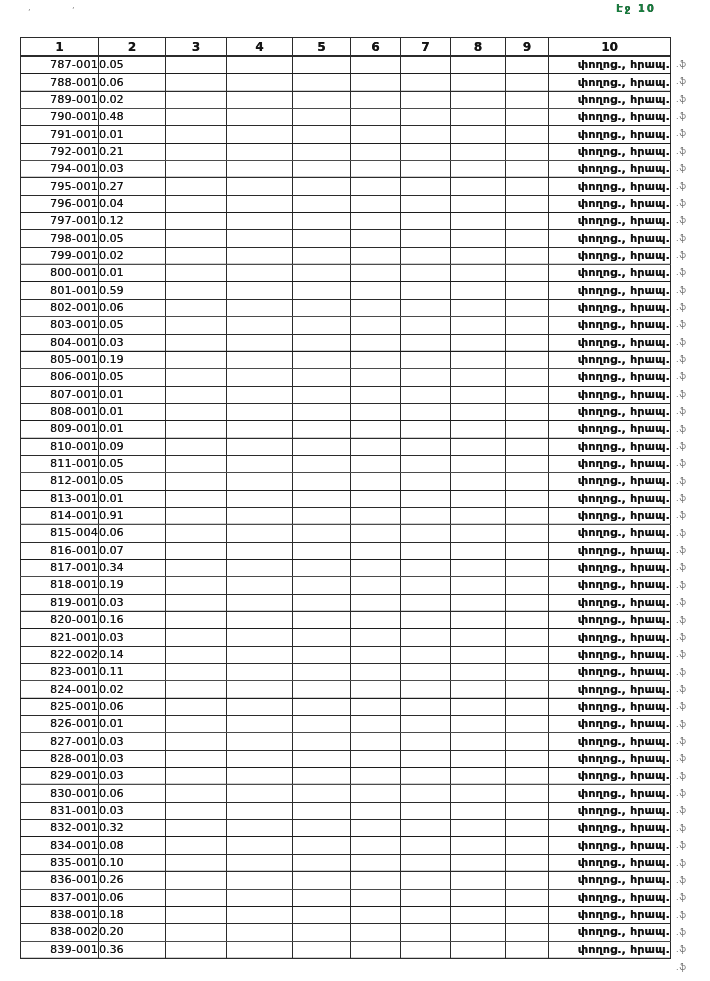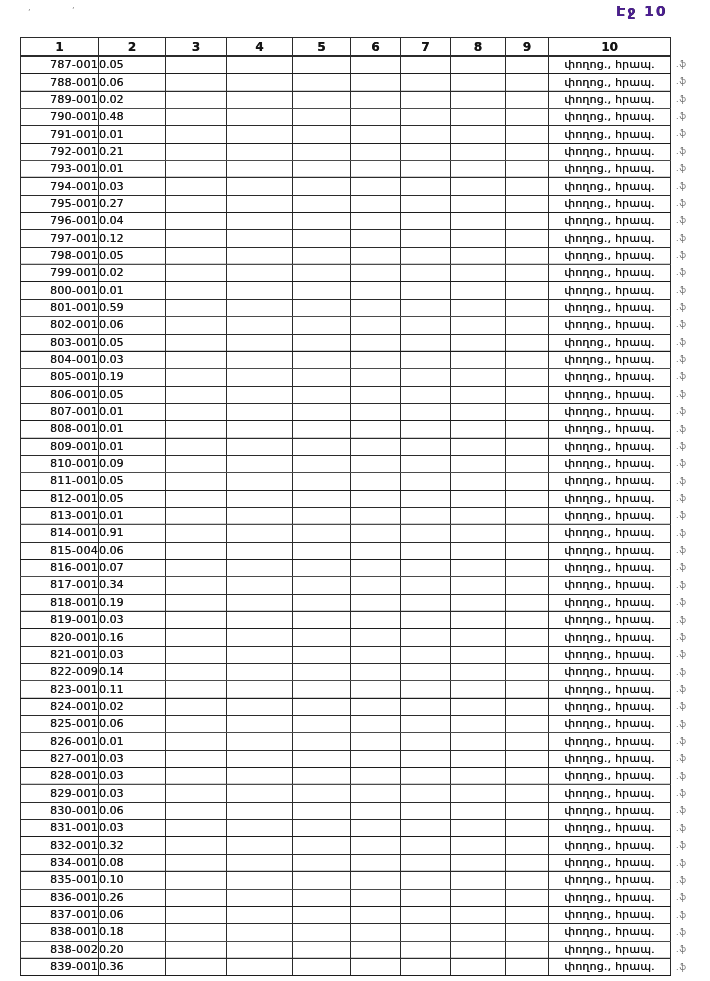--- a/index.html
+++ b/index.html
@@ -11,24 +11,24 @@
   }
   .page {
     position: relative;
     width: 710px; height: 981px;
     background: #ffffff;
     color: #1a1a1a;
   }
   .page-label {
     position: absolute;
     top: 3px; left: 616px;
-    font-size: 14px;
+    font-size: 10px;
     font-weight: bold;
     letter-spacing: 2px;
-    color: #4c1d95;
+    color: #15803d;
     text-shadow: 0.3px 0 0 #222;
   }
   
   .speck { position: absolute; color: #8a8a8a; font-size: 8px; }
   .speck-1 { top: 8px; left: 28px; }
   .speck-2 { top: 6px; left: 72px; }
 
   table.scan-table {
     position: absolute;
     top: 37px; left: 20px;
@@ -53,21 +53,21 @@
   }
   table.scan-table td {
     height: 16.35px;
     font-size: 11px;
     line-height: 16px;
     color: #121212;
     text-shadow: 0.25px 0 0 #3a3a3a;
   }
   td.c1 { text-align: right; padding-left: 5px; letter-spacing: 0.3px; }
   td.c2 { text-align: left; }
-  td.c10 { text-align: center; padding-left: 5px; letter-spacing: 0.2px; }
+  td.c10 { text-align: right; padding-left: 5px; letter-spacing: 0.2px; font-weight: bold; }
   
   tbody tr:nth-child(3n) td  { border-bottom-color: #4b4b4b; }
   tbody tr:nth-child(4n+1) td { border-bottom-color: #1c1c1c; border-bottom-width: 1.4px; }
   tbody tr:nth-child(5n+2) td { box-shadow: inset 0 -1px 0 rgba(110,110,110,0.35); }
   table.scan-table { border: 1.6px solid #1f1f1f; }
 
   
   .margin-marks {
     position: absolute;
     top: 56px; left: 676px;
@@ -187,32 +187,20 @@
           <td></td>
           <td></td>
           <td></td>
           <td></td>
           <td></td>
           <td></td>
           <td></td>
           <td class="c10">փողոց., հրապ.</td>
         </tr>
         <tr>
-          <td class="c1">793-001</td>
-          <td class="c2">0.01</td>
-          <td></td>
-          <td></td>
-          <td></td>
-          <td></td>
-          <td></td>
-          <td></td>
-          <td></td>
-          <td class="c10">փողոց., հրապ.</td>
-        </tr>
-        <tr>
           <td class="c1">794-001</td>
           <td class="c2">0.03</td>
           <td></td>
           <td></td>
           <td></td>
           <td></td>
           <td></td>
           <td></td>
           <td></td>
           <td class="c10">փողոց., հրապ.</td>
@@ -535,21 +523,21 @@
           <td></td>
           <td></td>
           <td></td>
           <td></td>
           <td></td>
           <td></td>
           <td></td>
           <td class="c10">փողոց., հրապ.</td>
         </tr>
         <tr>
-          <td class="c1">822-009</td>
+          <td class="c1">822-002</td>
           <td class="c2">0.14</td>
           <td></td>
           <td></td>
           <td></td>
           <td></td>
           <td></td>
           <td></td>
           <td></td>
           <td class="c10">փողոց., հրապ.</td>
         </tr>

